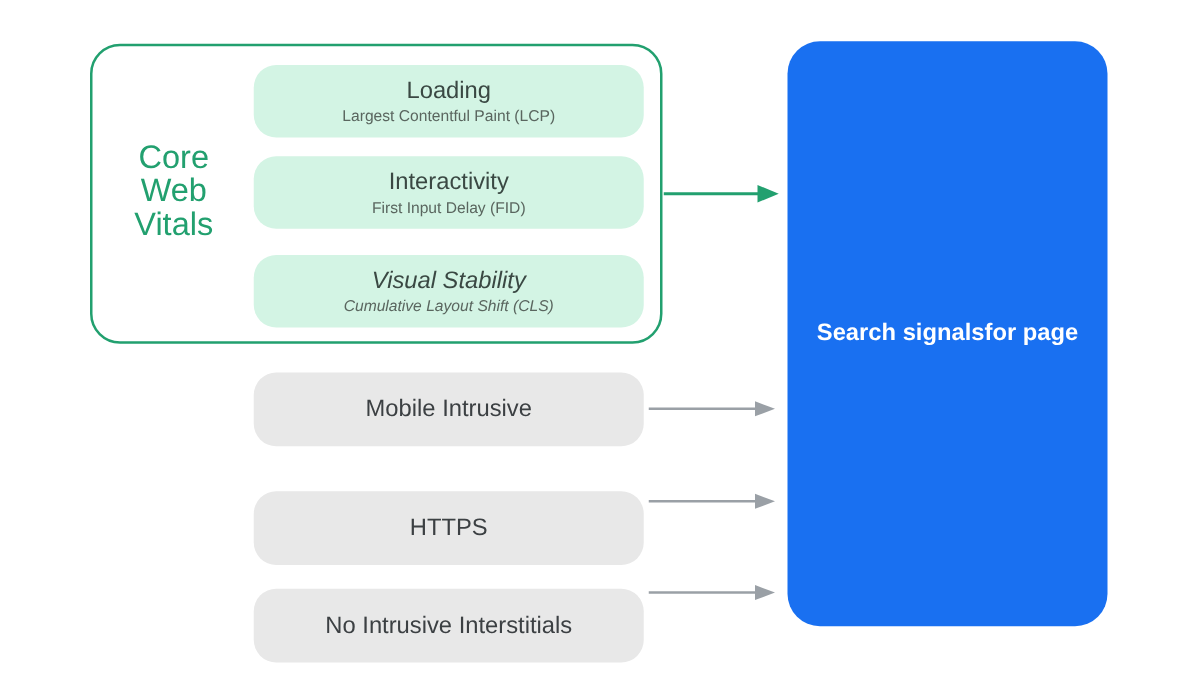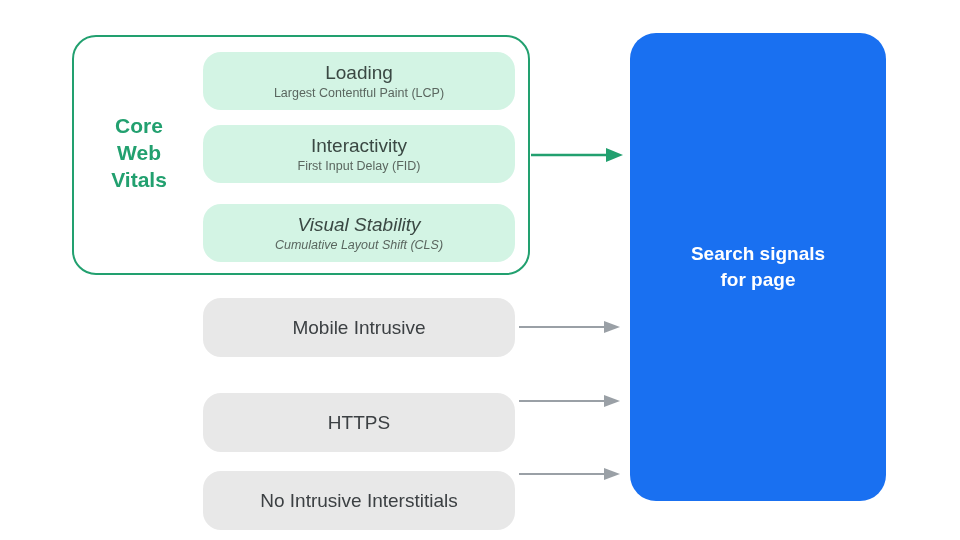--- a/index.html
+++ b/index.html
@@ -21,21 +21,21 @@
     overflow:hidden;
   }
   .outer-box{
     position:absolute;left:72px;top:35px;width:458px;height:240px;
     border:2px solid var(--green);border-radius:24px;
     box-sizing:border-box;background:#fff;
   }
   .cwv-label{
     position:absolute;left:86px;top:112px;width:106px;
     text-align:center;color:var(--green);
-    font-size:21px;font-weight:700;line-height:27px;
+    font-size:26px;font-weight:400;line-height:27px;
   }
   .cwv-label span{display:block;}
   .pill{
     position:absolute;left:203px;width:312px;height:58px;
     border-radius:18px;box-sizing:border-box;
     display:flex;flex-direction:column;align-items:center;justify-content:center;
     text-align:center;
   }
   .pill.green{background:var(--green-fill);}
   .pill.gray{background:var(--gray-fill);height:59px;}
@@ -50,21 +50,21 @@
   }
   #pill-loading{top:52px;}
   #pill-interactivity{top:125px;}
   #pill-visual{top:204px;font-style:italic;}
   #pill-mobile{top:298px;}
   #pill-https{top:393px;}
   #pill-interstitials{top:471px;align-items:center;}
   .blue-box{
     position:absolute;left:630px;top:33px;width:256px;height:468px;
     border-radius:26px;background:var(--blue);
-    display:flex;flex-direction:column;align-items:center;justify-content:center;
+    display:flex;flex-direction:row;align-items:center;justify-content:center;
     text-align:center;color:#ffffff;font-size:19px;font-weight:700;line-height:26px;
   }
   .blue-box span{display:block;}
   .arrows{
     position:absolute;left:0;top:0;width:960px;height:540px;
     pointer-events:none;
   }
   .arrow-green line{stroke:var(--green);stroke-width:2.5;}
   .arrow-green polygon{fill:var(--green);}
   .arrow-gray line{stroke:var(--gray-arrow);stroke-width:2;}

